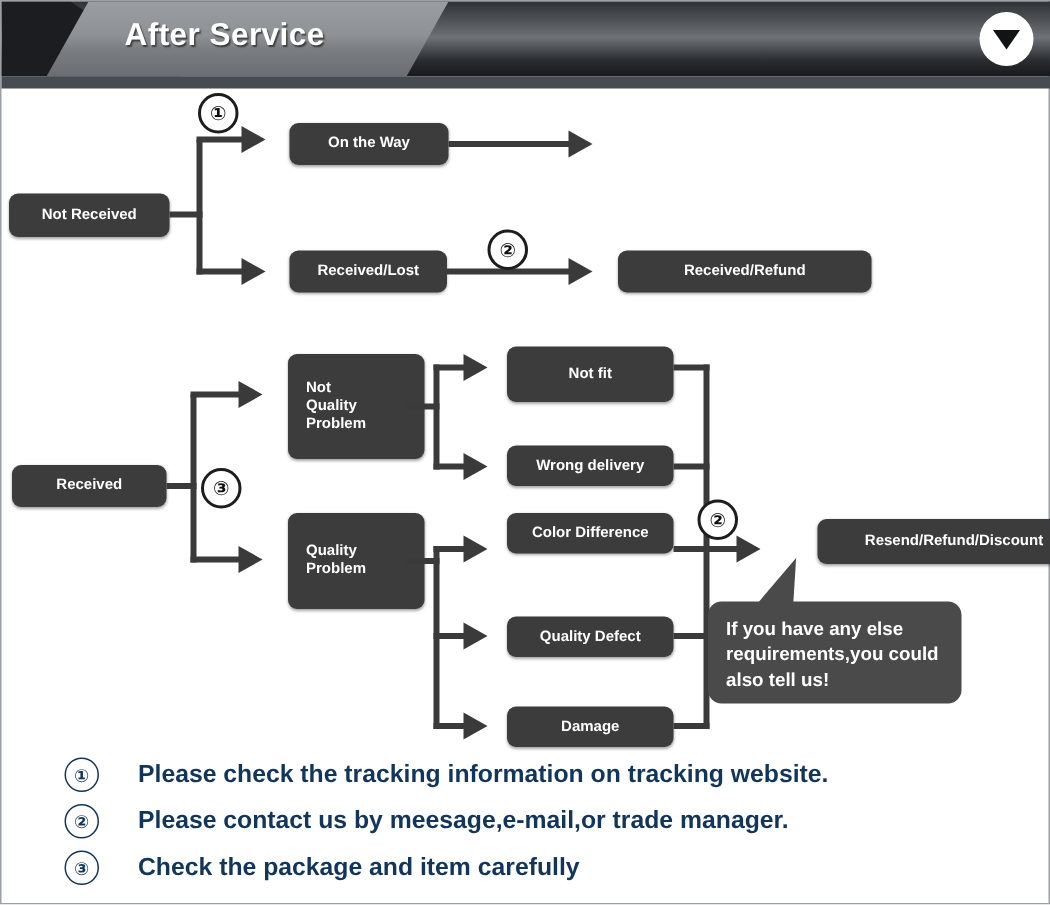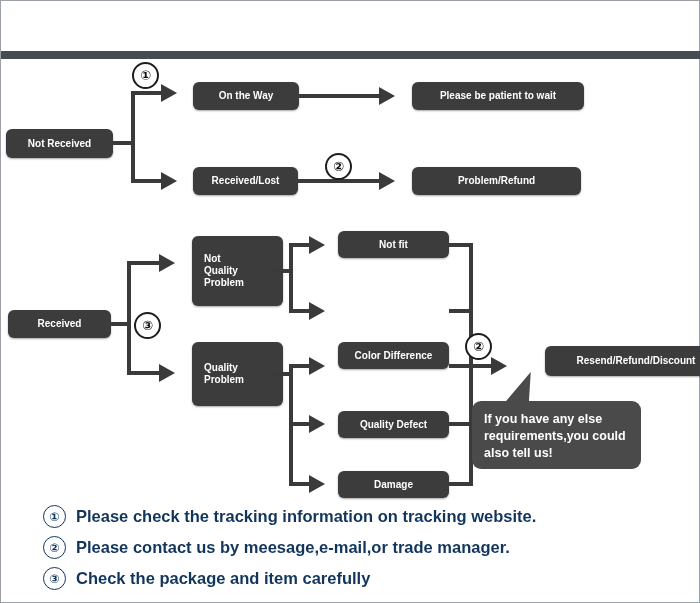--- a/index.html
+++ b/index.html
@@ -58,55 +58,62 @@
       border-left:14px solid transparent;border-right:14px solid transparent;
       border-bottom:42px solid #4a4a4a;
       transform:rotate(22deg);transform-origin:50% 100%;}
 
   
   .notes{position:absolute;left:0;top:500px;width:700px;}
   .note{position:relative;height:31px;display:flex;align-items:center;}
   .note-mark{width:21px;height:21px;border-radius:50%;border:1.6px solid #12355c;
       color:#12355c;font-size:12px;font-weight:bold;display:flex;
       align-items:center;justify-content:center;margin-left:42px;line-height:1;}
-  .note-text{margin-left:10px;color:#12355c;font-size:16.5px;font-weight:bold;}
+  .note-text{margin-left:26px;color:#12355c;font-size:16.5px;font-weight:bold;}
 </style>
 </head>
 <body>
 
 <div id="page">
 
+  <div class="header">
+    <div class="hdr-dark-wedge"></div>
+    <div class="hdr-ribbon"></div>
+    <div class="hdr-title">After Service</div>
+    <div class="hdr-circle">
+      <div class="hdr-tri"></div>
+    </div>
+  </div>
   <div class="hdr-underline"></div>
 
   <div class="box" style="left:5px;top:128px;width:107px;height:29px;">Not Received</div>
 
   <div class="ln lnh" style="left:112px;top:140px;width:22px;"></div>
   <div class="ln lnv" style="left:130px;top:92px;height:90px;"></div>
 
   <div class="ln lnh" style="left:130px;top:90px;width:32px;"></div>
   <div class="arrow" style="left:160px;top:83px;"></div>
   <div class="mark" style="left:131px;top:61px;">①</div>
 
   <div class="box" style="left:192px;top:81px;width:106px;height:28px;">On the Way</div>
 
   <div class="ln lnh" style="left:298px;top:93px;width:85px;"></div>
   <div class="arrow" style="left:378px;top:86px;"></div>
 
-  <div class="box" style="left:411px;top:81px;width:172px;height:28px;">Please be patient to wait</div>
 
   <div class="ln lnh" style="left:130px;top:178px;width:32px;"></div>
   <div class="arrow" style="left:160px;top:171px;"></div>
 
   <div class="box" style="left:192px;top:166px;width:105px;height:28px;">Received/Lost</div>
 
   <div class="ln lnh" style="left:297px;top:178px;width:86px;"></div>
   <div class="arrow" style="left:378px;top:171px;"></div>
   <div class="mark" style="left:324px;top:152px;">②</div>
 
-  <div class="box" style="left:411px;top:166px;width:169px;height:28px;">Problem/Refund</div>
+  <div class="box" style="left:411px;top:166px;width:169px;height:28px;">Received/Refund</div>
 
   <div class="box" style="left:7px;top:309px;width:103px;height:28px;">Received</div>
 
   <div class="ln lnh" style="left:110px;top:321px;width:20px;"></div>
   <div class="ln lnv" style="left:126px;top:262px;height:112px;"></div>
   <div class="mark" style="left:133px;top:311px;">③</div>
 
   <div class="ln lnh" style="left:126px;top:260px;width:34px;"></div>
   <div class="arrow" style="left:158px;top:253px;"></div>
   <div class="box left-align" style="left:191px;top:235px;width:79px;height:70px;white-space:pre-line;">Not
@@ -118,21 +125,22 @@
   <div class="box left-align" style="left:191px;top:341px;width:79px;height:64px;white-space:pre-line;">Quality
 Problem</div>
 
   <div class="ln lnh" style="left:270px;top:268px;width:22px;"></div>
   <div class="ln lnv" style="left:288px;top:242px;height:70px;"></div>
   <div class="ln lnh" style="left:288px;top:242px;width:23px;"></div>
   <div class="arrow" style="left:308px;top:235px;"></div>
   <div class="ln lnh" style="left:288px;top:308px;width:23px;"></div>
   <div class="arrow" style="left:308px;top:301px;"></div>
 
-  <div class="box" style="left:337px;top:230px;width:111px;height:27px;text-align:center;">Not fit</div>
+  <div class="box" style="left:337px;top:230px;width:111px;height:37px;text-align:center;">Not fit</div>
+  <div class="box" style="left:337px;top:296px;width:111px;height:27px;">Wrong delivery</div>
 
   <div class="ln lnh" style="left:270px;top:371px;width:22px;"></div>
   <div class="ln lnv" style="left:288px;top:363px;height:122px;"></div>
   <div class="ln lnh" style="left:288px;top:363px;width:23px;"></div>
   <div class="arrow" style="left:308px;top:356px;"></div>
   <div class="ln lnh" style="left:288px;top:421px;width:23px;"></div>
   <div class="arrow" style="left:308px;top:414px;"></div>
   <div class="ln lnh" style="left:288px;top:481px;width:23px;"></div>
   <div class="arrow" style="left:308px;top:474px;"></div>
 

